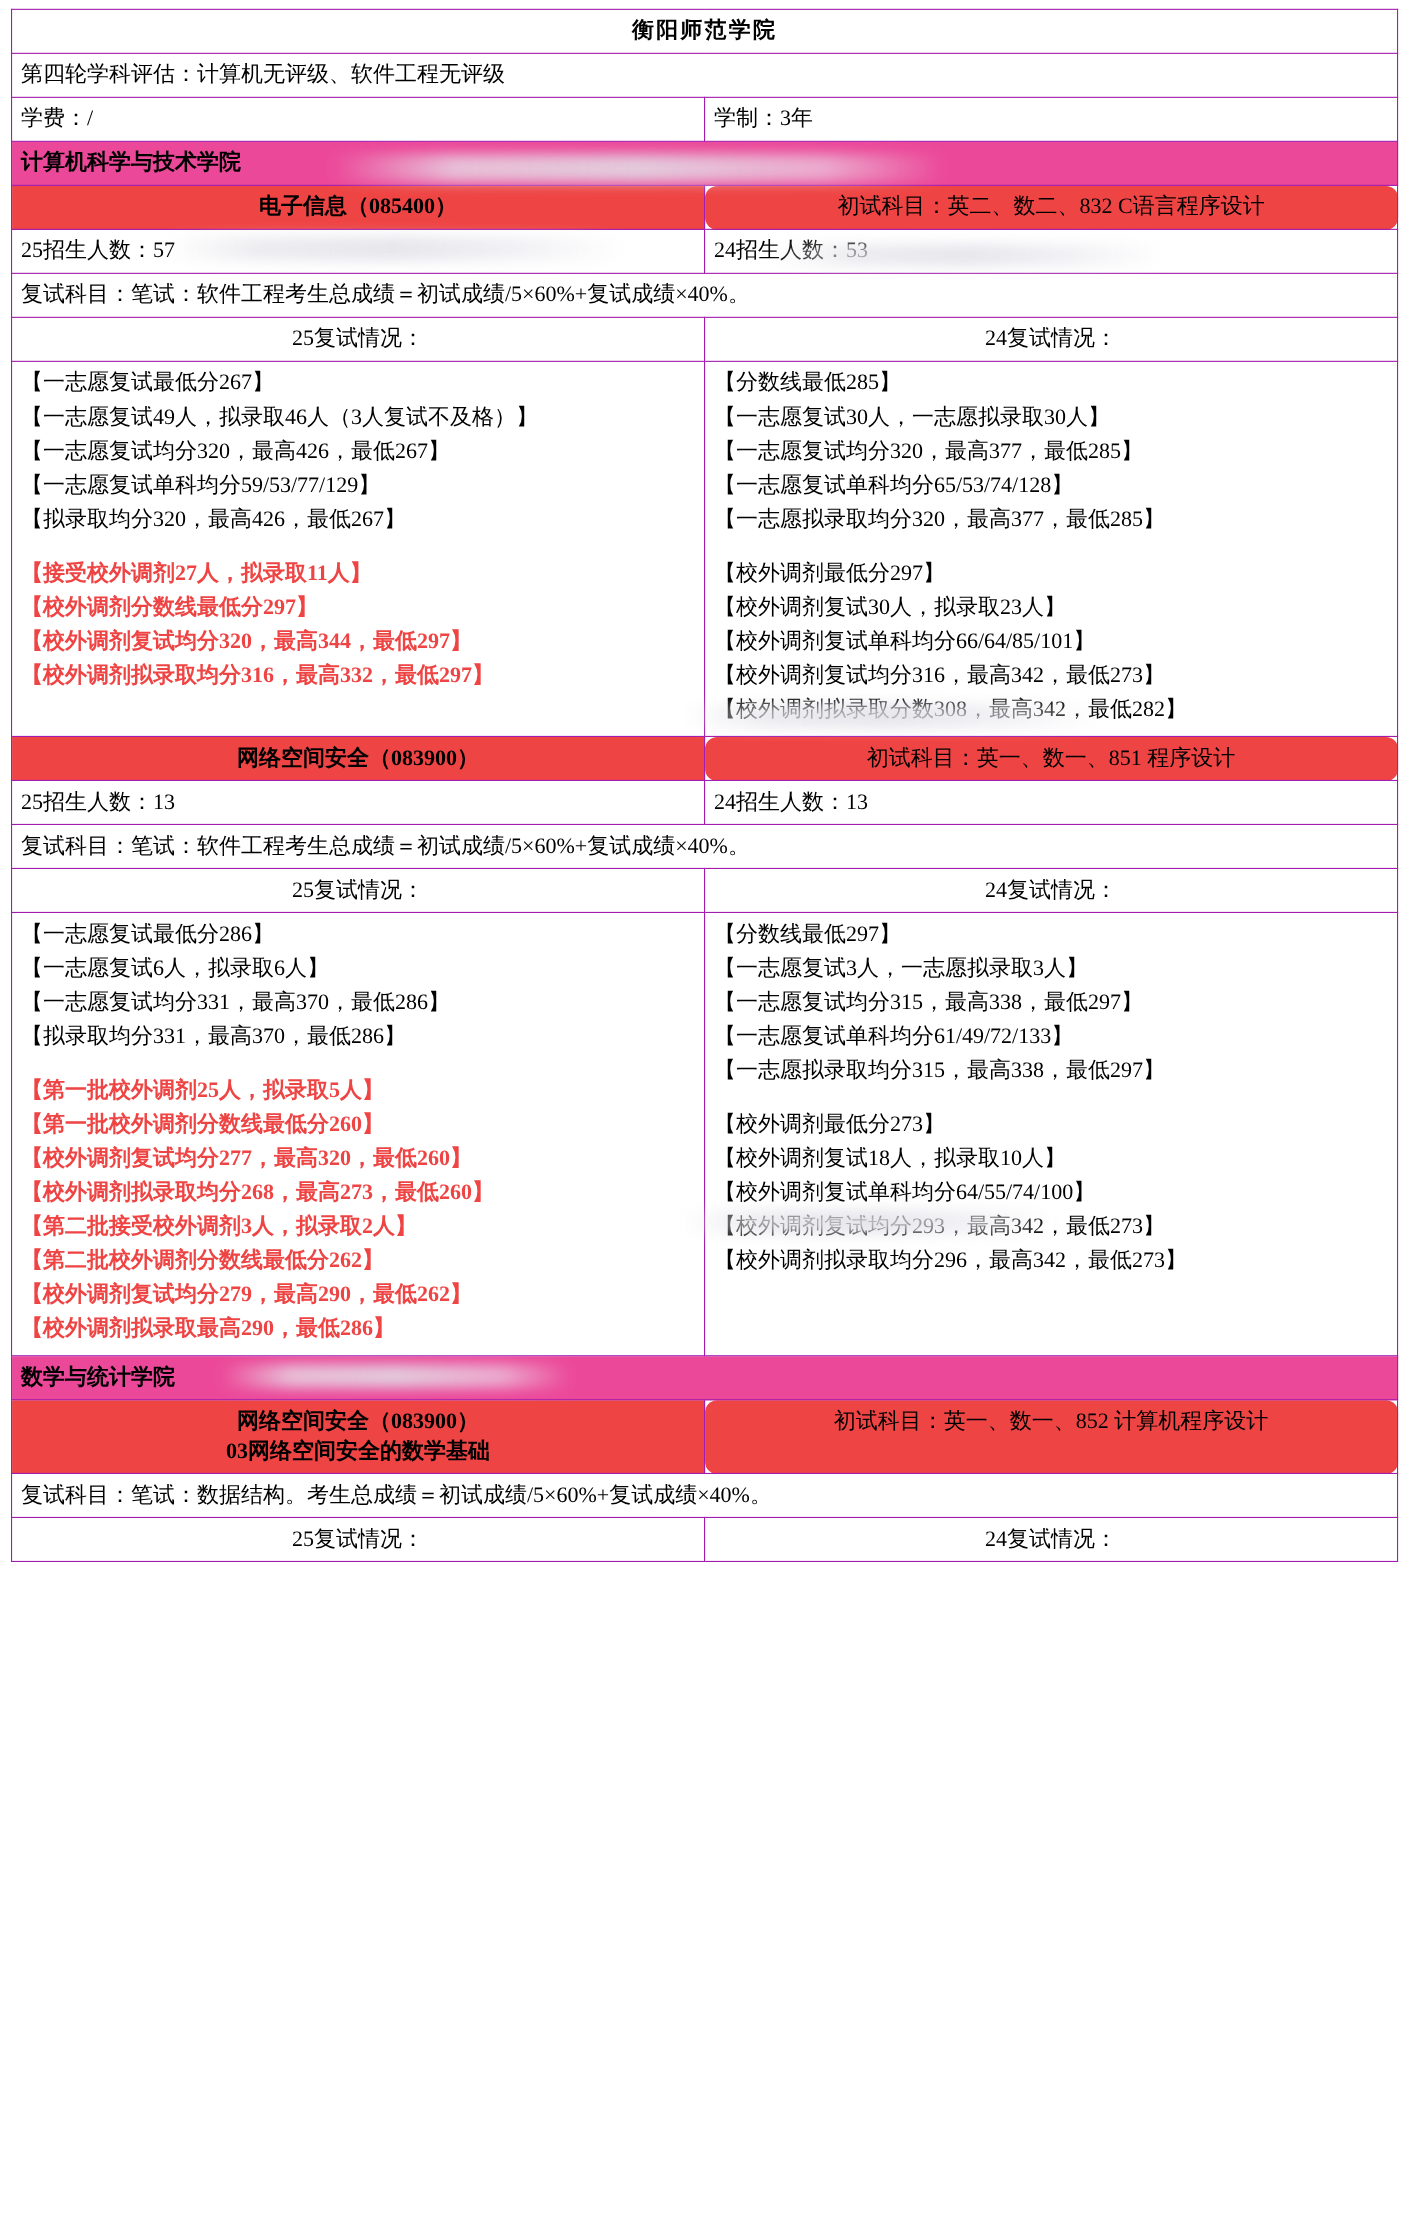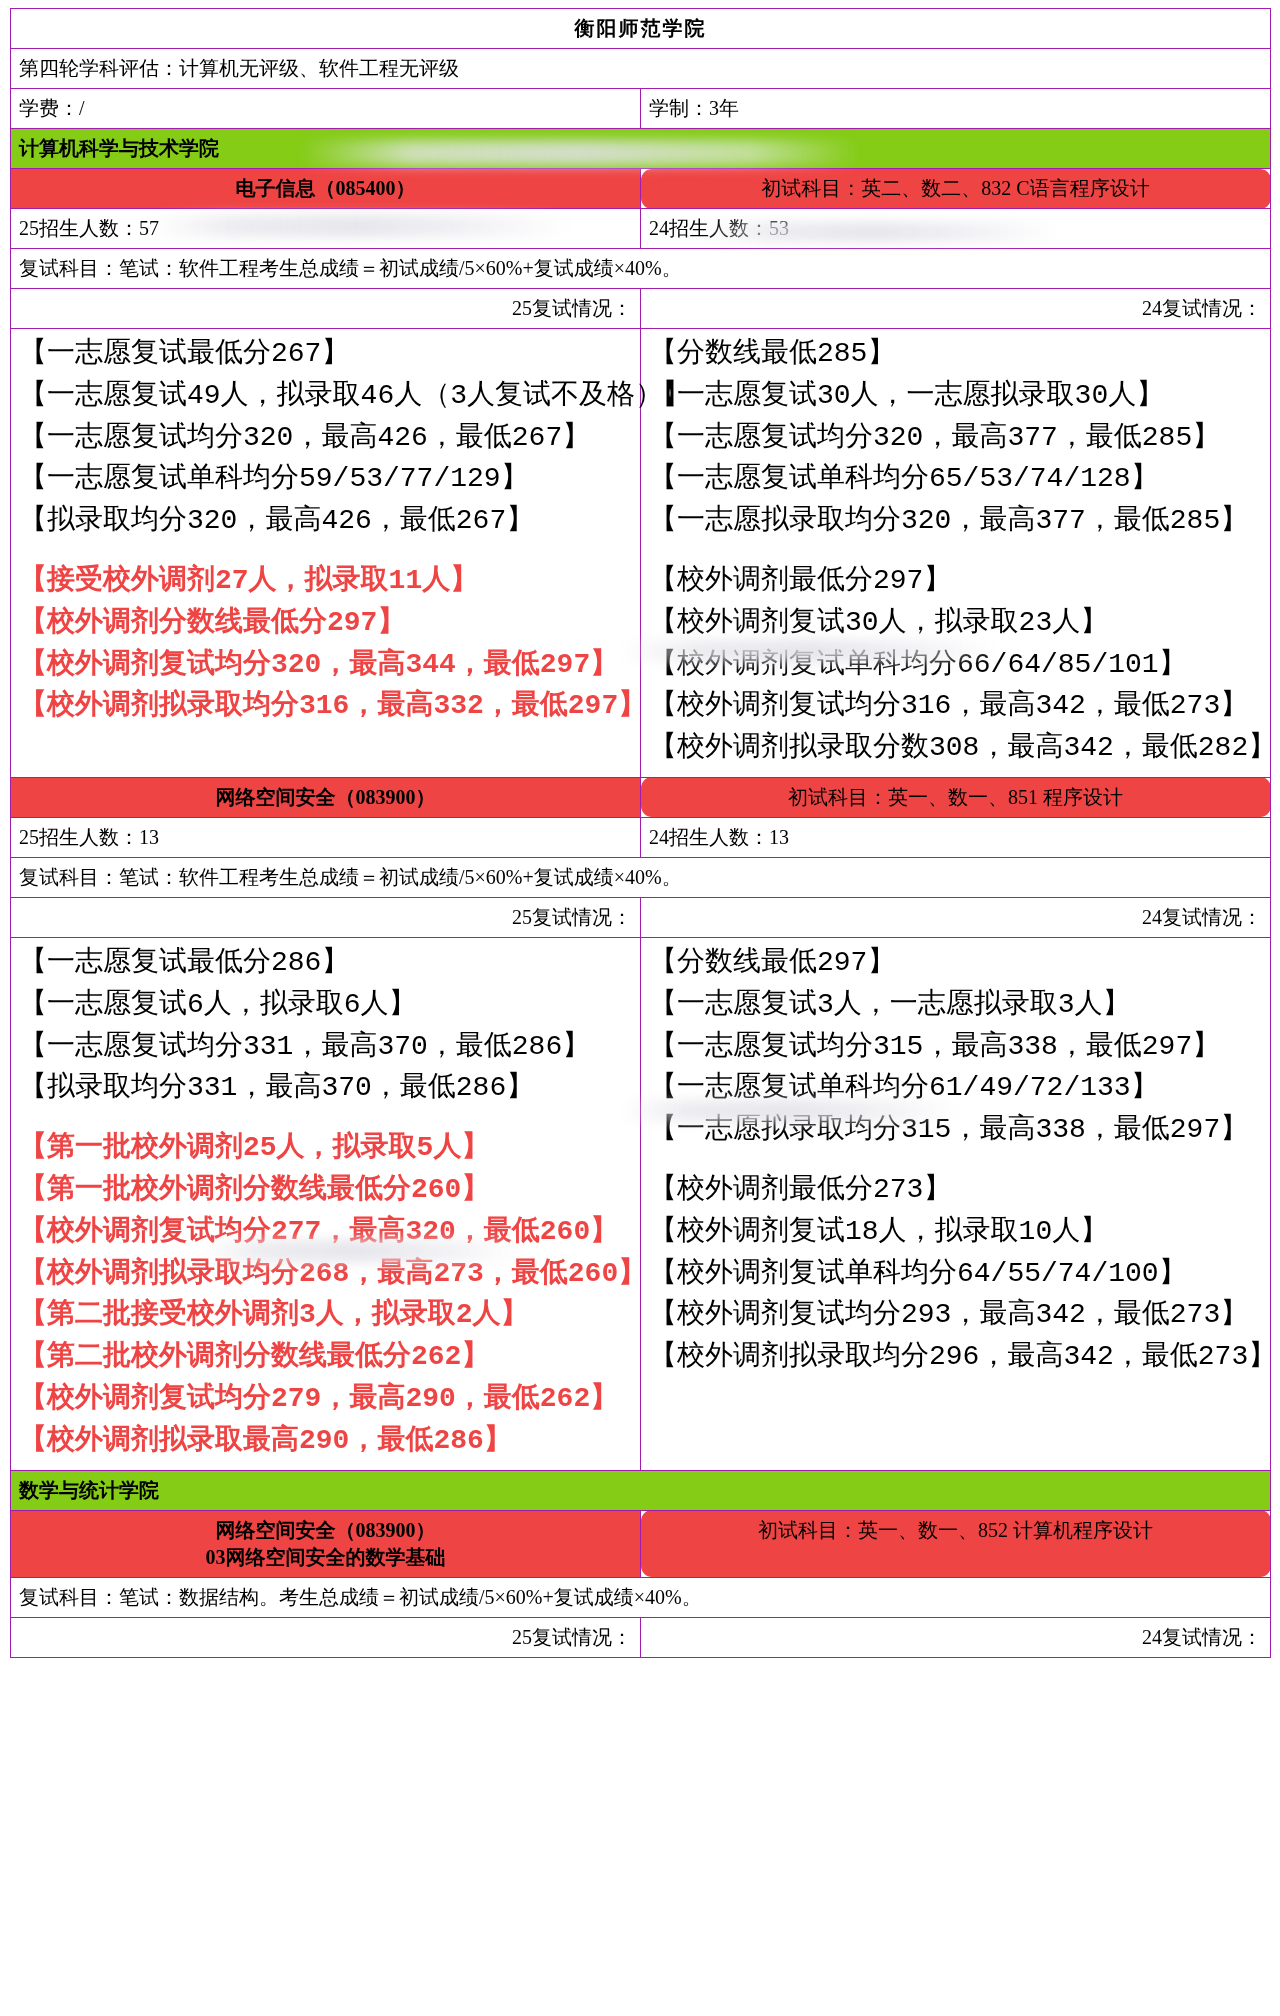--- a/index.html
+++ b/index.html
@@ -37,51 +37,50 @@
     letter-spacing: 2px;
   }
   .rank-row td {
     font-size: 21px;
     padding: 8px 8px;
   }
   .fee-row td {
     font-size: 21px;
   }
   .college-head td {
-    background: #84cc16;
+    background: #ec4899;
     font-weight: bold;
     font-size: 23px;
     padding: 7px 8px;
   }
   .major-head td {
     background: #ef4444;
     font-weight: bold;
     font-size: 21px;
     padding: 7px 8px;
     text-align: center;
   }
   .major-head td.subj {
     font-weight: normal;
     border-radius: 11px;
   }
   .plain td {
     font-size: 20px;
   }
   .retest-head td {
-    text-align: right;
+    text-align: center;
     font-size: 21px;
   }
   .block {
     min-height: 10px;
   }
   .line {
     white-space: nowrap;
     margin: 0 0 4px 0;
-    font-size: 28px;
-    font-family: Liberation Mono, monospace;
+    font-size: 20px;
   }
   .red {
     color: #ef4444;
     font-weight: bold;
   }
   .gap {
     height: 18px;
   }
   .detail-cell {
     padding-top: 8px;

